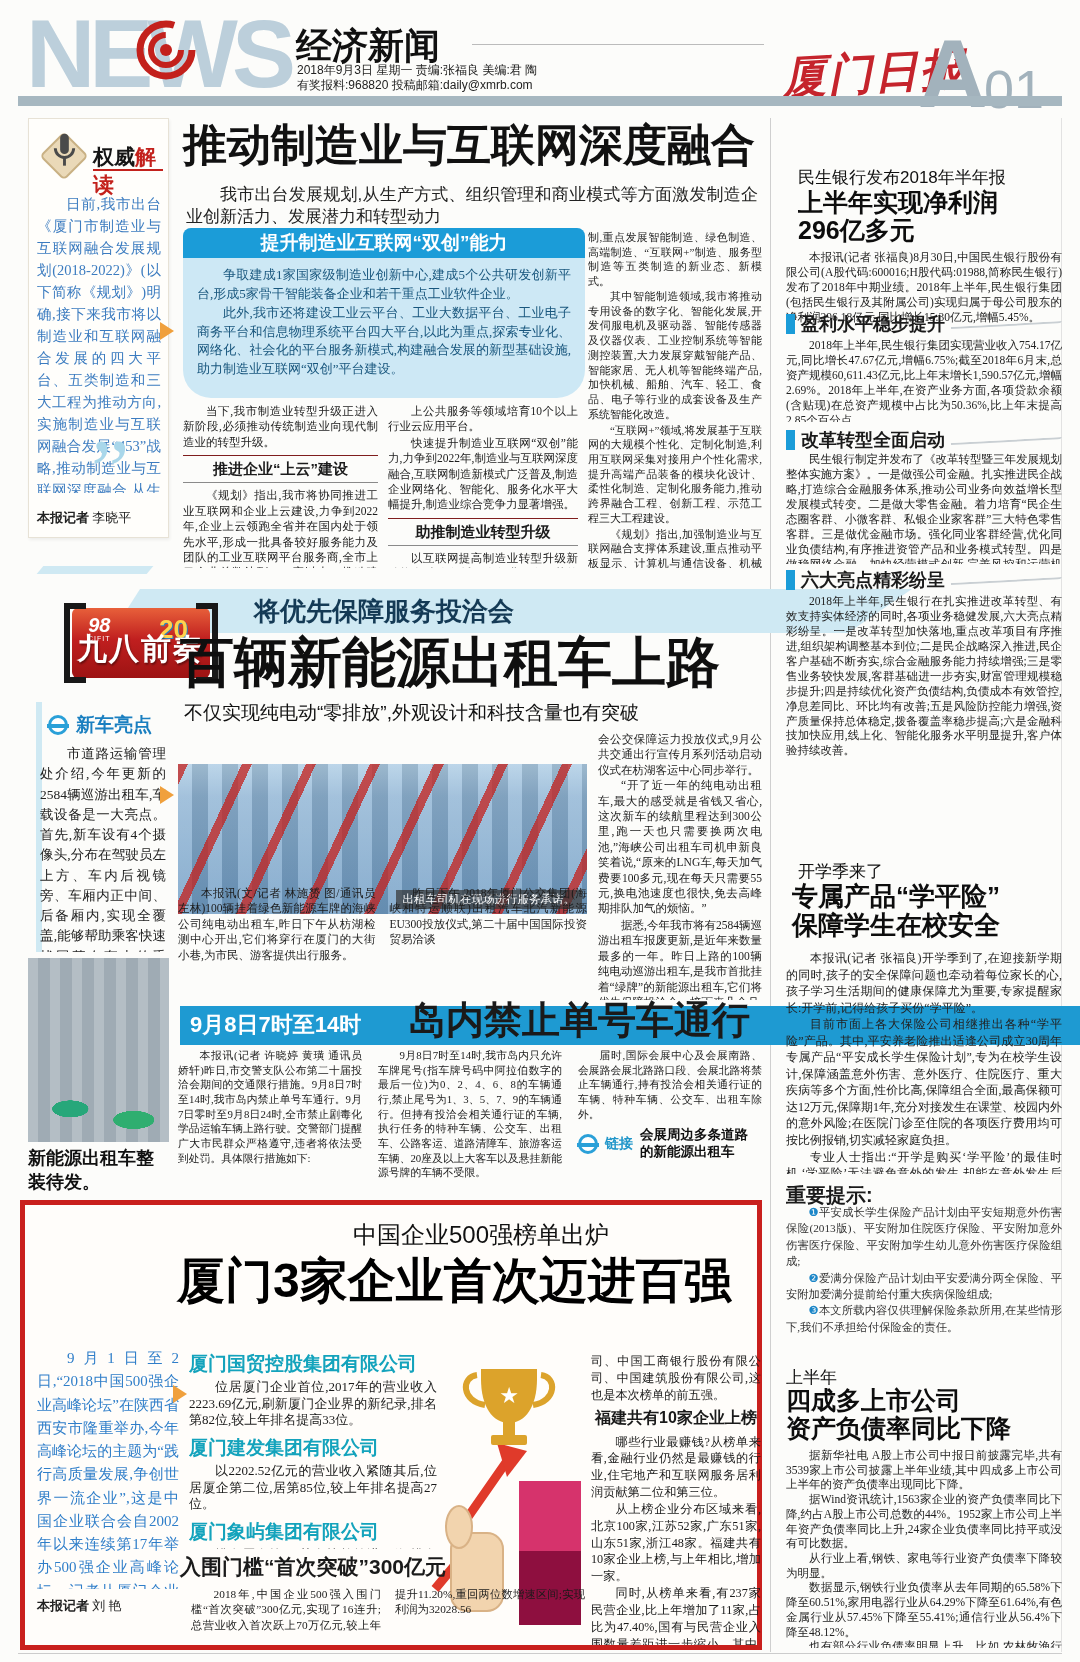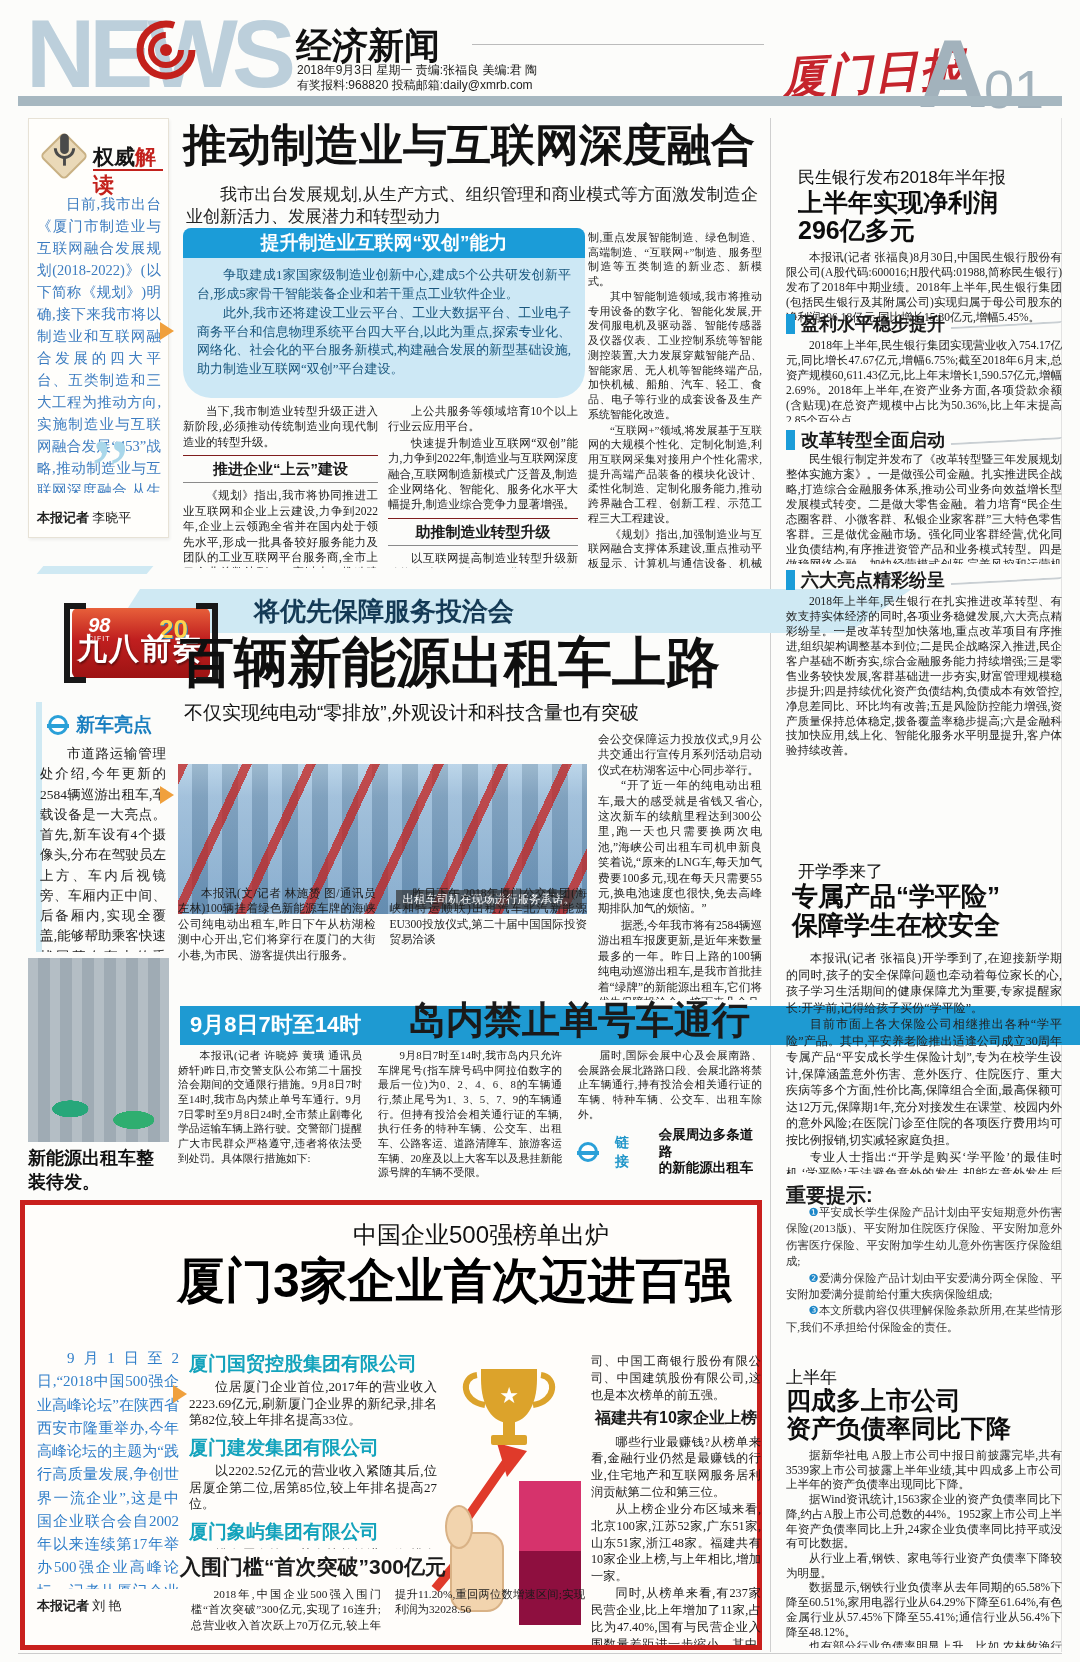--- a/index.html
+++ b/index.html
@@ -97,21 +97,21 @@
   .ev-h { font-size:54px; font-weight:900; color:#0f0f0f; line-height:1; }
   .ev-deck { font-size:19px; color:#111; font-family:"Liberation Sans",sans-serif; }
 
   
   .ban-label { background:#1e9ad2; color:#fff; font-size:22px; font-weight:bold;
      font-family:"Liberation Sans",sans-serif; padding:4px 10px 5px; position:relative; }
   .ban-label:after { content:""; position:absolute; right:22px; bottom:-8px; width:0; height:0;
      border-top:9px solid #1e9ad2; border-right:12px solid transparent; }
   .ban-h { font-size:38px; font-weight:900; line-height:1.1; }
   .ban-body { column-count:3; column-gap:16px; font-size:10.8px; line-height:1.36; }
-  .linkbox { display:flex; align-items:center; gap:17px; margin:6px 0;
+  .linkbox { display:flex; align-items:center; gap:7px; margin:6px 0;
      -webkit-column-break-inside:avoid; break-inside:avoid; }
   .linkbox .lbl { color:#2196c9; font-weight:bold; font-size:14px; font-family:"Liberation Sans",sans-serif; }
   .linkbox .tt { font-weight:bold; font-size:13.5px; line-height:1.2;
      font-family:"Liberation Sans",sans-serif; color:#101010; }
 
   
   .redbox { border:5px solid #c9201d; background:#fffdfa; }
   .rb-kicker { font-size:24px; color:#111; font-family:"Liberation Sans",sans-serif; }
   .rb-h { font-size:48px; font-weight:900; font-family:"Liberation Sans",sans-serif; color:#000000; }
   .rb-intro { font-size:15px; line-height:1.55; color:#2f7ec9; }

